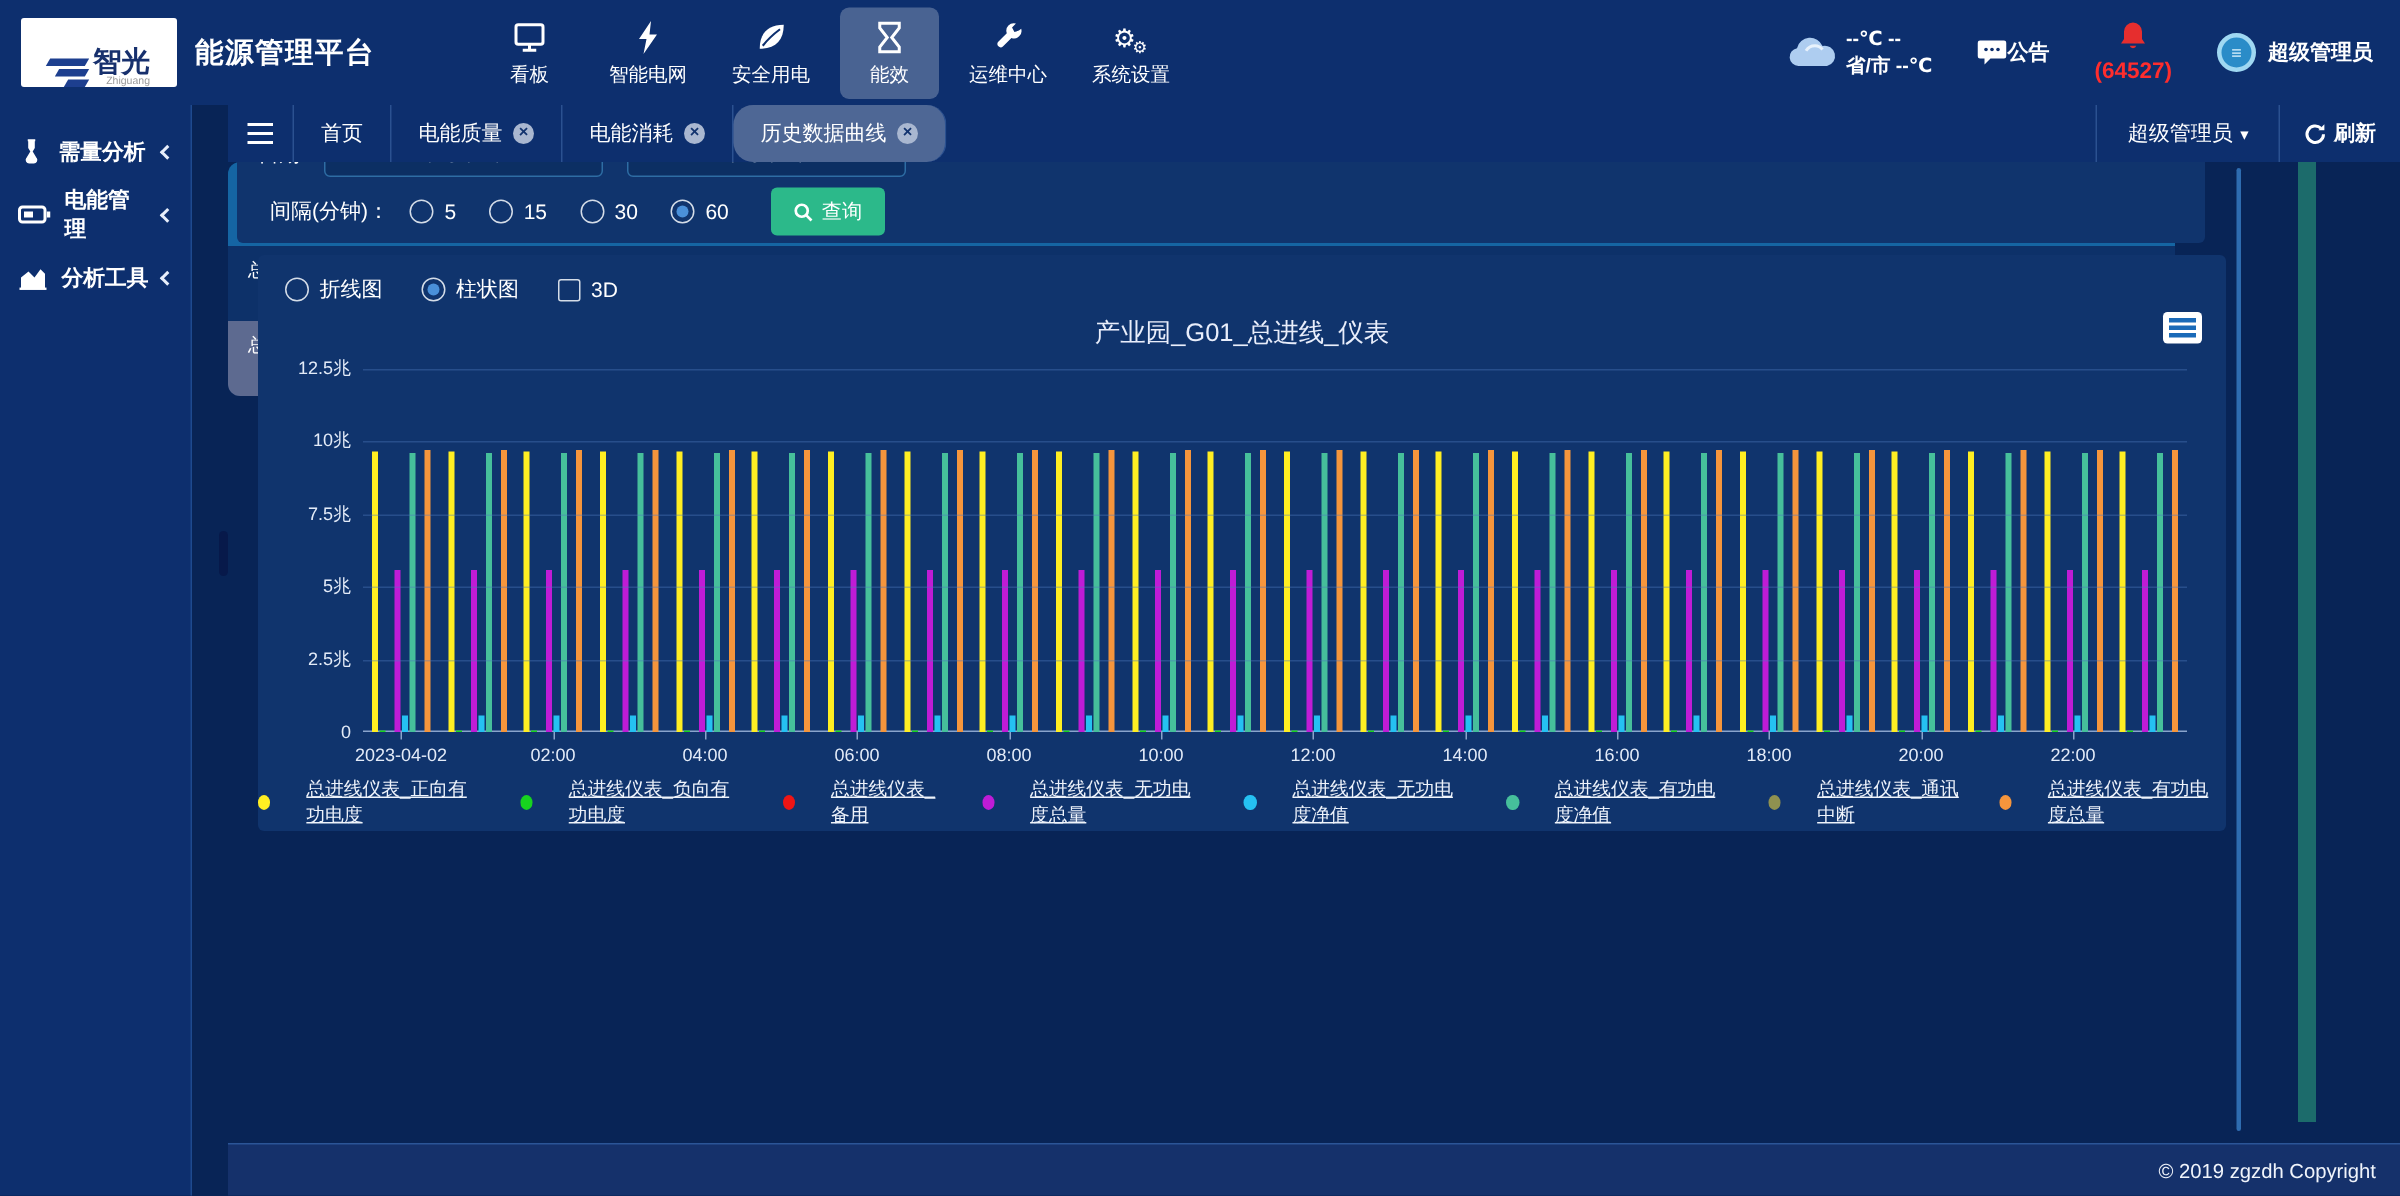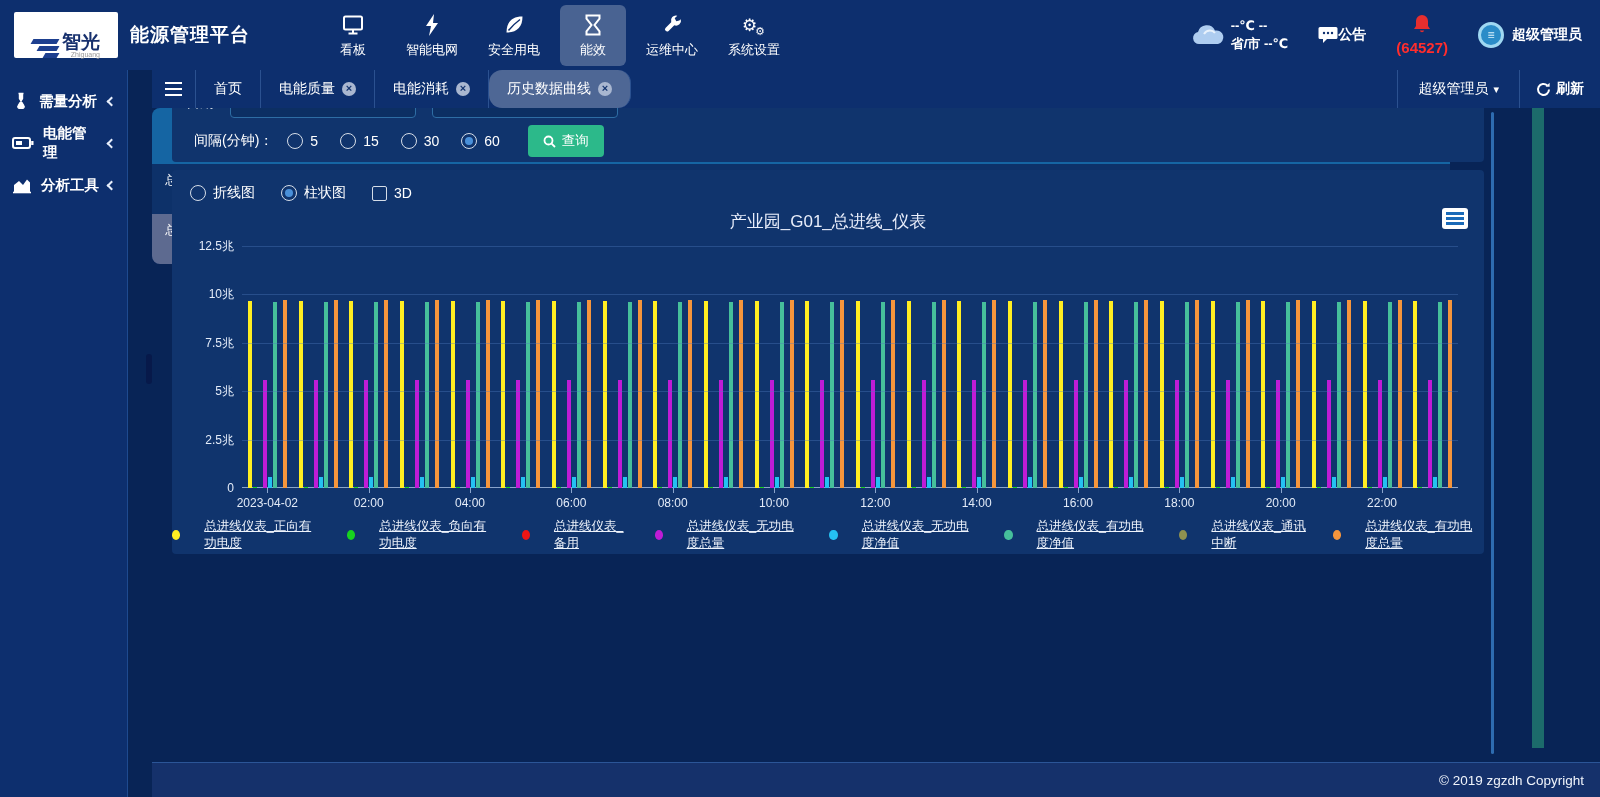--- a/index.html
+++ b/index.html
@@ -58,21 +58,21 @@
   .tab .close { width:14px; height:14px; border-radius:50%; background:#a9b7d0; color:#12336e;
     font-size:11px; line-height:13px; text-align:center; font-weight:700; }
   .tab-actions { margin-left:auto; display:flex; align-items:stretch; }
   .tabops { display:flex; align-items:center; gap:5px; padding:0 20px; font-size:14px;
     border-left:1px solid #2b5190; border-right:1px solid #2b5190; cursor:pointer; }
   .refreshbtn { display:flex; align-items:center; gap:5px; padding:0 16px; font-size:14px; font-weight:600; cursor:pointer; }
 
   .content { position:absolute; left:0; top:38px; width:1448px; height:654px; overflow:hidden; background:#082456; }
 
   .panel { position:absolute; background:#10346d; border-radius:4px; }
-  .query-panel { left:20px; top:-26px; width:1312px; height:80px; }
+  .query-panel { left:6px; top:-26px; width:1312px; height:80px; }
   .date-row { position:absolute; left:14px; top:6px; height:30px; display:flex; align-items:center; gap:16px; font-size:14px;}
   .date-input { width:186px; height:30px; border:1px solid #2e6da4; border-radius:4px; background:#0c2f63;
     color:#eef3fb; font-size:13px; display:flex; align-items:center; justify-content:center; }
   .interval-row { position:absolute; left:22px; top:44px; height:30px; display:flex; align-items:center; gap:14px; font-size:14px; }
   .radio { width:16px; height:16px; border-radius:50%; border:1.5px solid #d5dde8; display:inline-flex;
     align-items:center; justify-content:center; cursor:pointer; }
   .radio.sel::after { content:""; width:8px; height:8px; border-radius:50%; background:#4a90d9; }
   .radio-opt { display:flex; align-items:center; gap:7px; cursor:pointer; }
   .checkbox { width:15px; height:15px; border:1.5px solid #d5dde8; border-radius:2px; cursor:pointer;}
   .search-btn { margin-left:14px; display:flex; align-items:center; gap:6px; background:#2cb98a; color:#fff;

